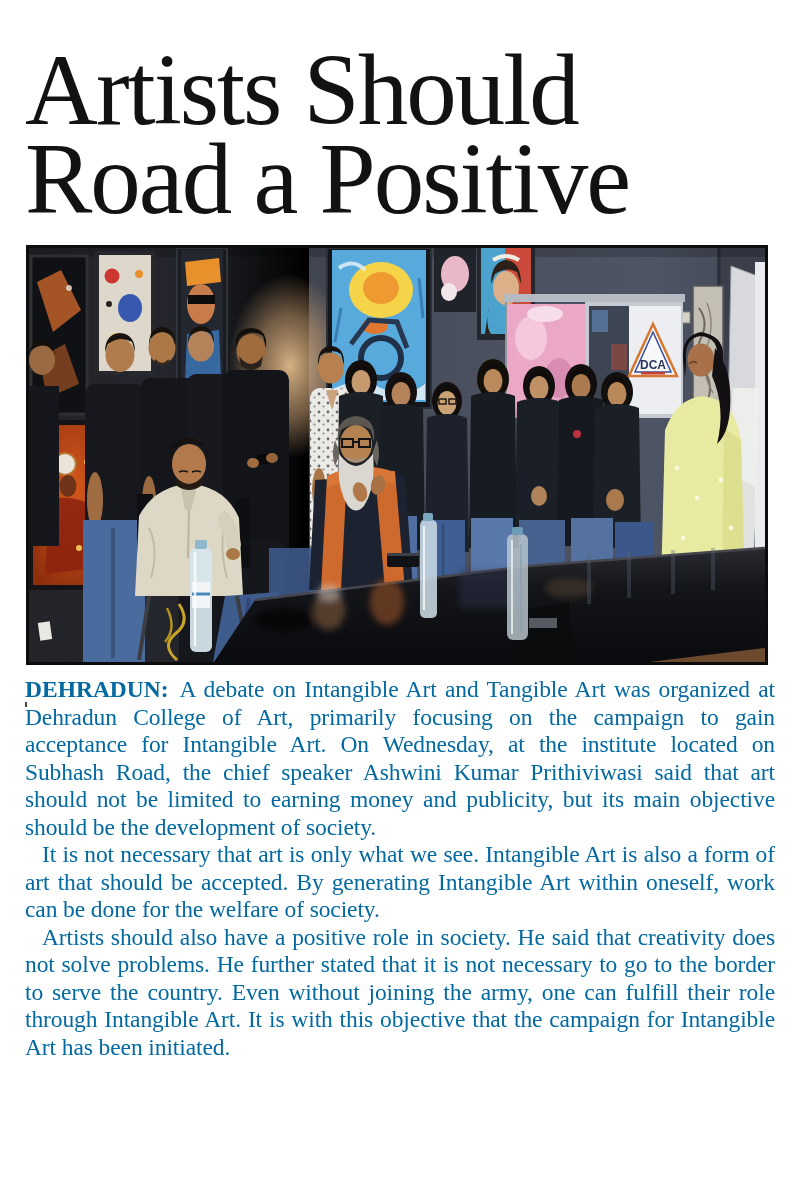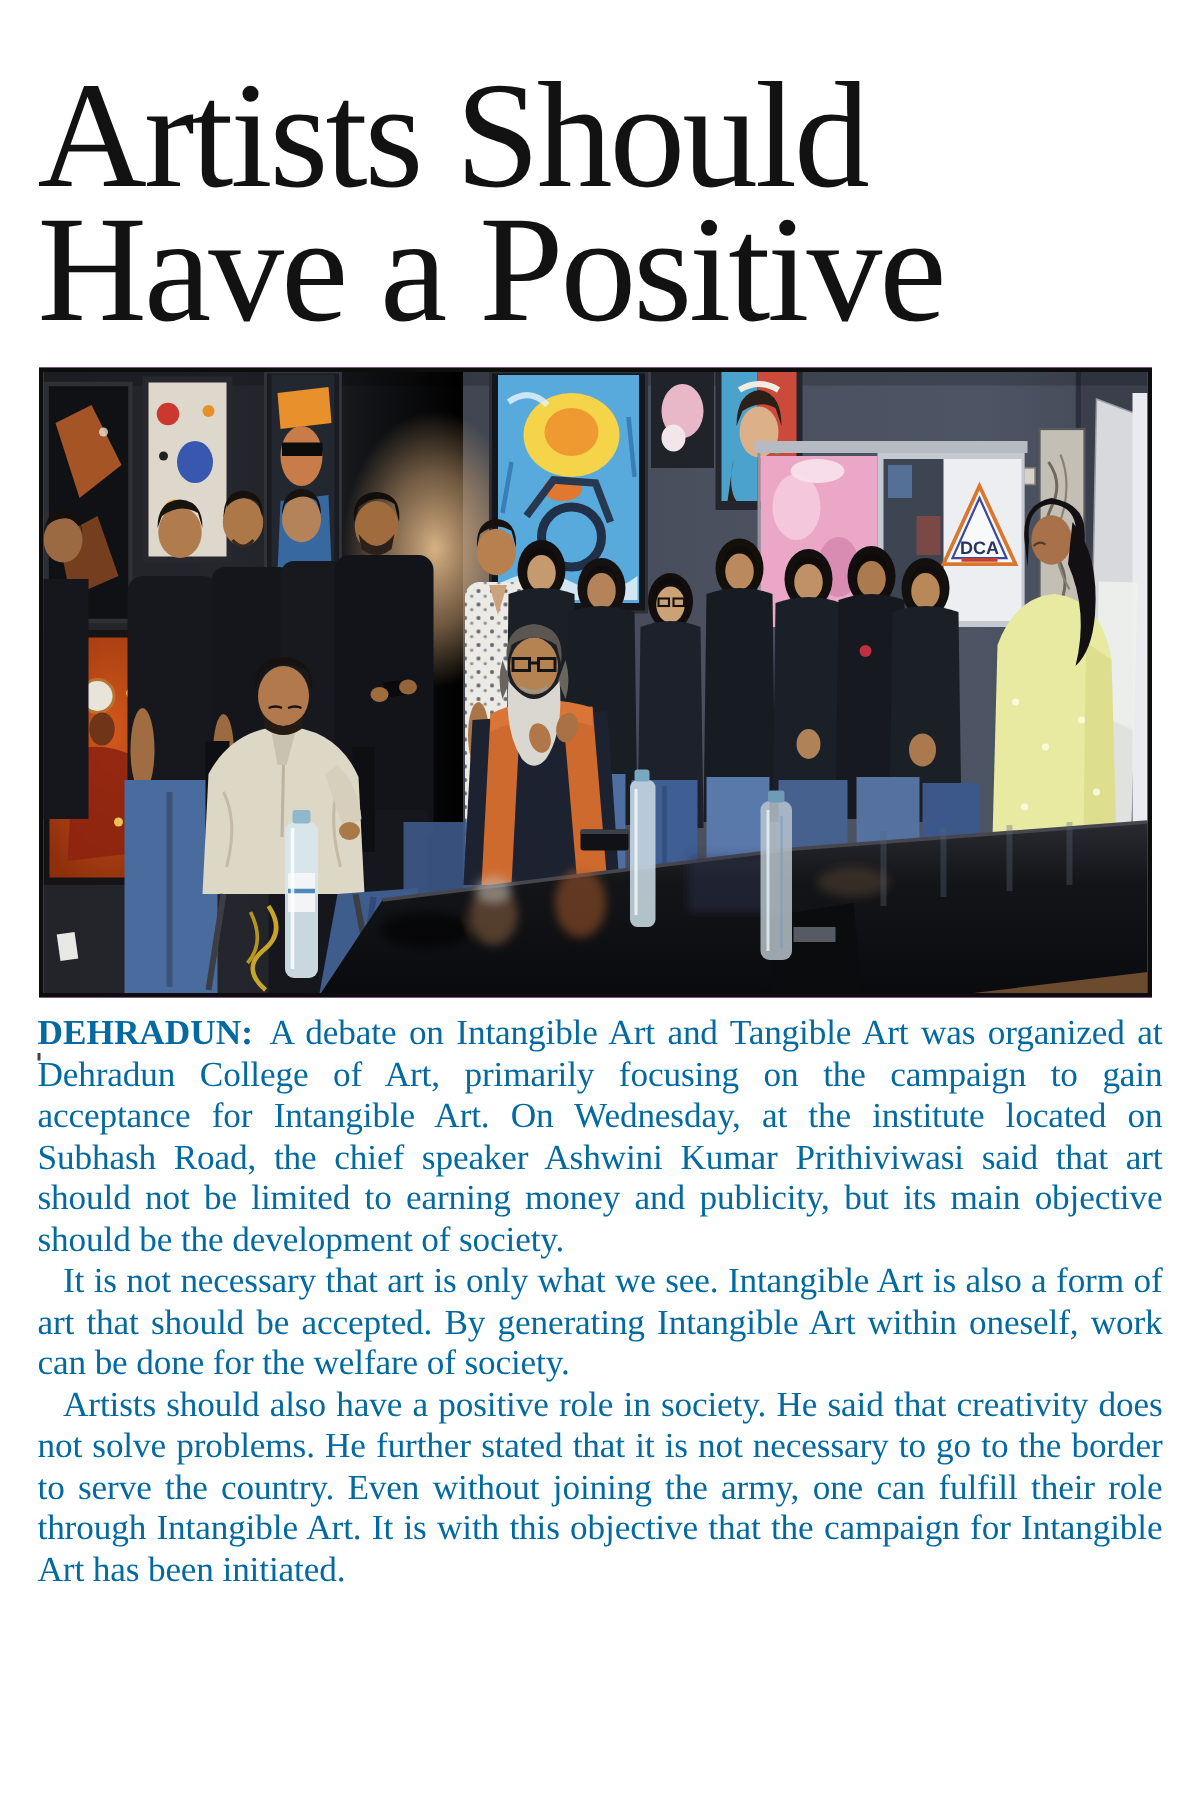--- a/index.html
+++ b/index.html
@@ -14,21 +14,21 @@
     letter-spacing:-2px;
     color:#121212;
   }
   h1.headline span{display:block;white-space:nowrap;}
 
   figure.photo-wrap{
     margin:21px 0 0 1px;
     padding:0;
     width:736px;
     border:3px solid #0d0d0d;
-    background:#d946ef;
+    background:#fca5a5;
     line-height:0;
   }
   figure.photo-wrap svg{display:block;}
 
   .bodycopy{margin-top:11px;width:750px;}
   p.para{
     margin:0;
     font-size:23.5px;
     line-height:27.5px;
     text-align:justify;
@@ -52,21 +52,21 @@
     background:#444;
   }
 </style>
 </head>
 <body>
 
 <div class="page">
 
   <h1 class="headline">
     <span>Artists Should</span>
-    <span>Have a Positive</span>
+    <span>Road a Positive</span>
   </h1>
 
   <figure class="photo-wrap">
     <svg width="736" height="414" viewBox="0 0 736 414" xmlns="http://www.w3.org/2000/svg">
       <defs>
         <linearGradient id="wallG" x1="0" y1="0" x2="1" y2="0">
           <stop offset="0" stop-color="#26282e"></stop>
           <stop offset="0.18" stop-color="#2b2e35"></stop>
           <stop offset="0.38" stop-color="#40455१" stop-opacity="1"></stop>
           <stop offset="0.38" stop-color="#404551"></stop>

